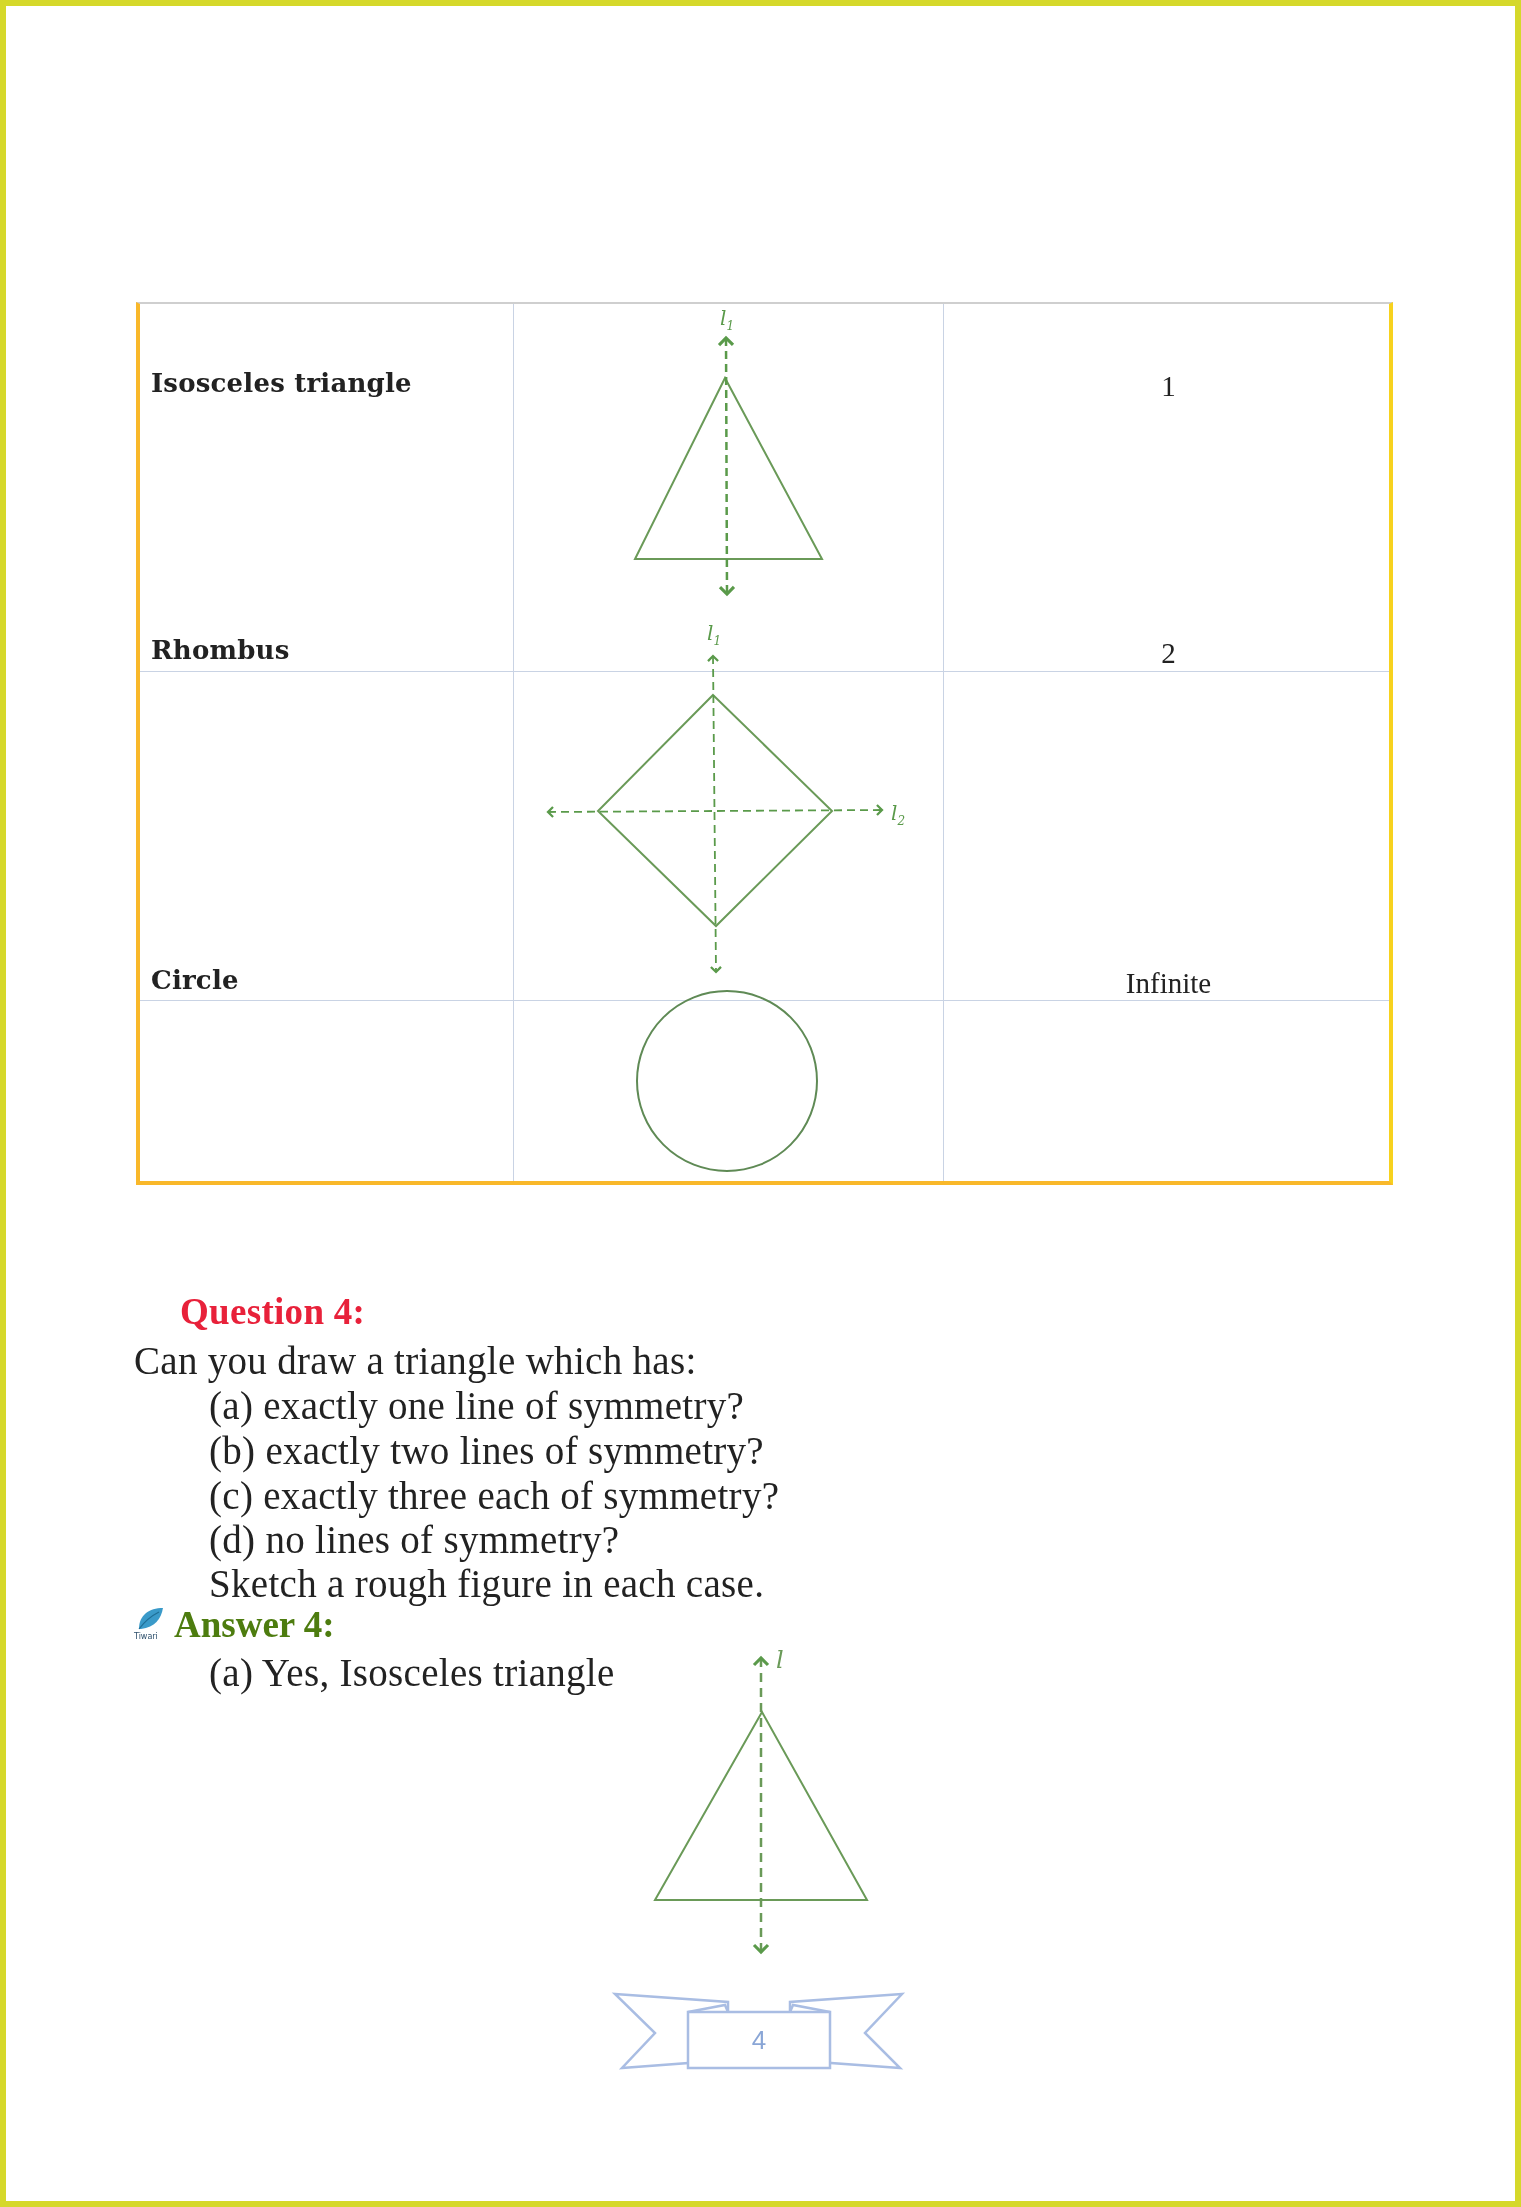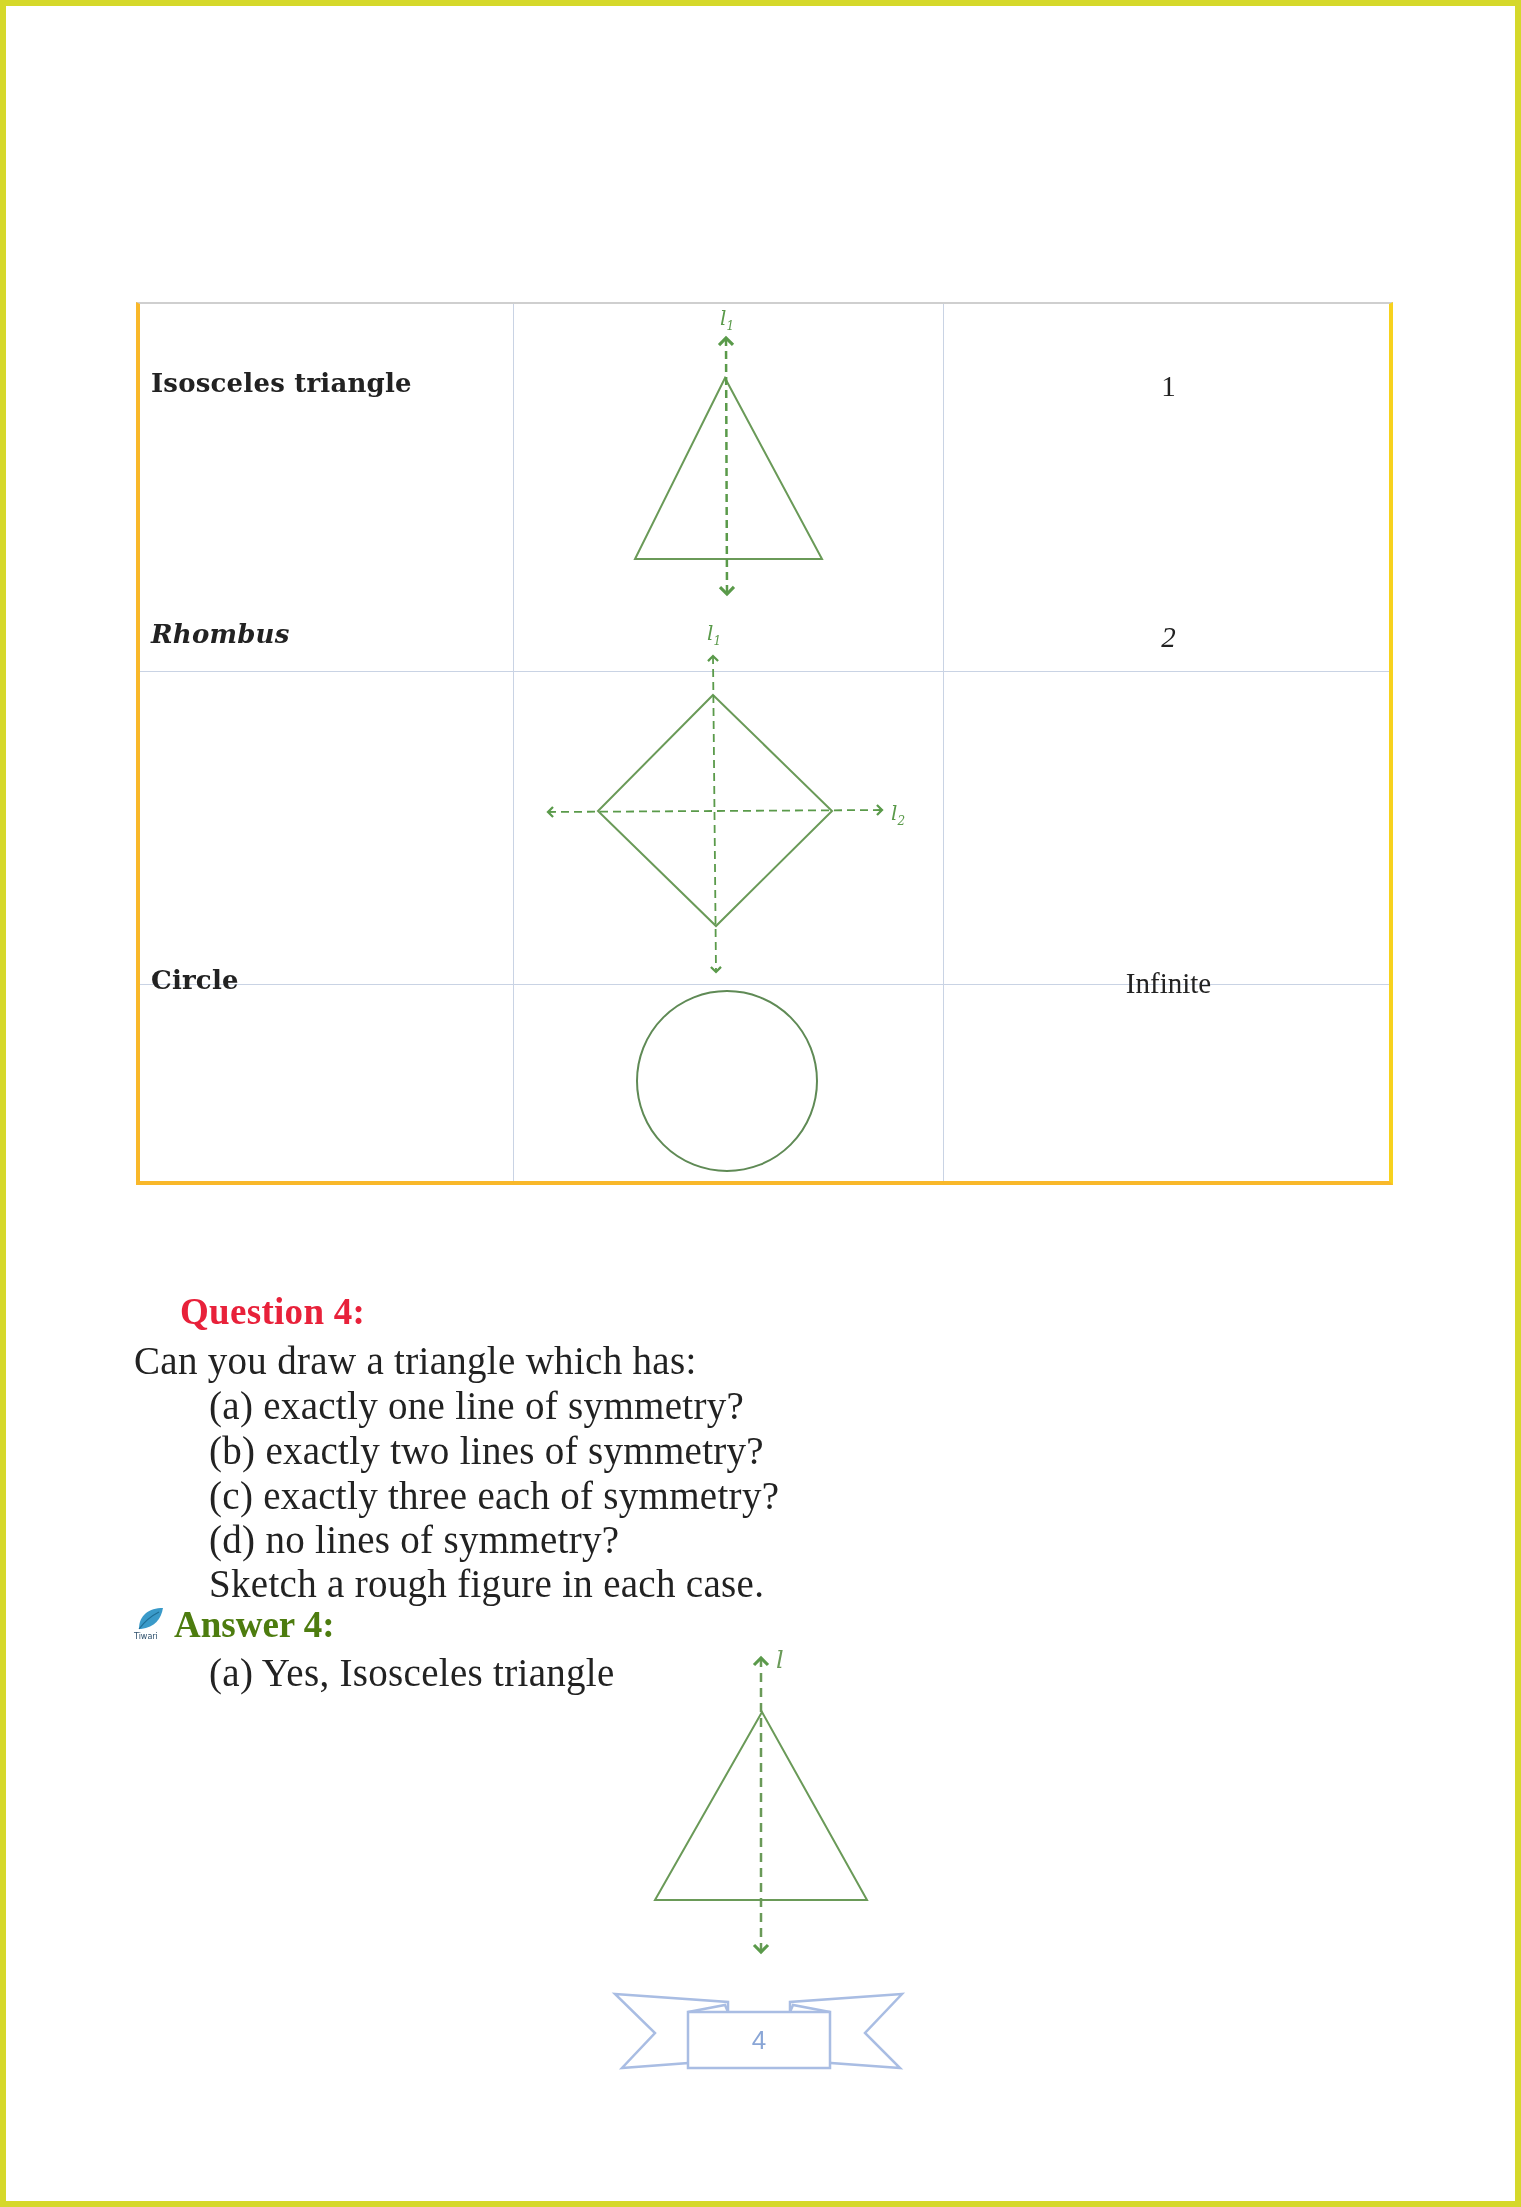--- a/index.html
+++ b/index.html
@@ -17,21 +17,21 @@
     .sym-table {
       position: absolute; left: 136px; top: 302px; width: 1257px; height: 883px;
       box-sizing: border-box;
       border-top: 2px solid #cfcfcf;
       border-left: 4px solid #f9b82a;
       border-right: 4px solid #f7d21e;
       border-bottom: 4px solid #f9b82a;
     }
     .row { position: absolute; left: 0; right: 0; border-bottom: 1px solid #c9d3e4; }
     .row.r1 { top: 14px; height: 309px; margin-top: 44px; }
-    .row.r2 { top: 309px; height: 371px; font-style: italic; }
+    .row.r2 { top: 325px; height: 371px; }
     .row.r3 { top: 655px; height: 199px; border-bottom: none; }
     .vline { position: absolute; top: 0; bottom: 0; width: 1px; background: #c9d3e4; }
     .vline.v1 { left: 373px; }
     .vline.v2 { left: 803px; }
     .shape-name {
       position: absolute; left: 11px; top: 6px;
       font-family: "DejaVu Serif", serif; font-weight: bold; font-size: 26px;
       letter-spacing: 0.2px; color: #222;
     }
     .sym-count {

